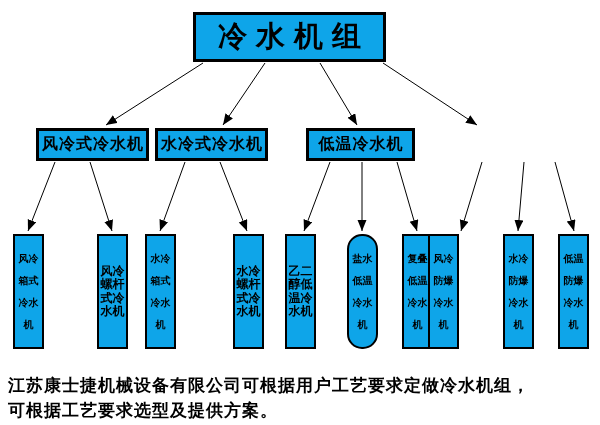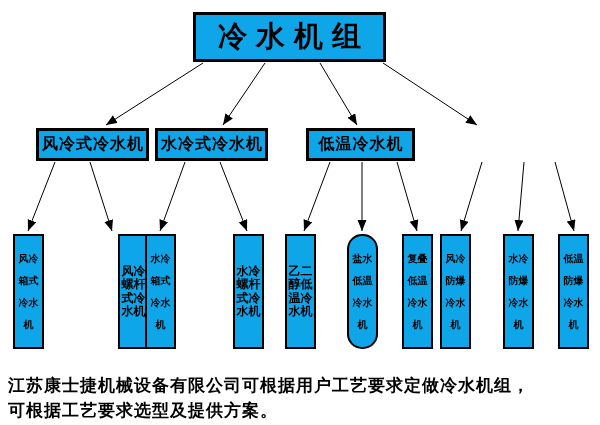--- a/index.html
+++ b/index.html
@@ -22,22 +22,22 @@
     white-space:nowrap;
   }
   .l2 { top:128px; height:33px; border-width:3px; font-size:16px; letter-spacing:1px; padding-left:1px; white-space:nowrap; }
   .b0 { left:13px;  width:113px;margin-left:23px; }
   .b1 { left:155px; width:113px; }
   .b2 { left:306px; width:109px; }
   .b3 { left:463px; width:113px; }
   .l3 { top:234px; height:115px; width:31px; border-width:2px; }
   .l3 span { display:block; width:100%; font-size:10px; line-height:22px; word-break:break-all; }
   .l3.chars8 span { font-size:12px; line-height:13.5px; }
-  .n0 { left:13px; }  .n1 { left:97px;margin-left:21px; }  .n2 { left:145px; } .n3 { left:233px; }
-  .n4 { left:285px; } .n5 { left:347px;border-radius:15px; } .n6 { left:402px; } .n7 { left:440px;text-align:center; }
+  .n0 { left:13px; }  .n1 { left:97px; }  .n2 { left:145px; } .n3 { left:233px; }
+  .n4 { left:285px; } .n5 { left:347px;border-radius:15px; } .n6 { left:402px; } .n7 { left:428px;text-align:center; }
   .n8 { left:503px; } .n9 { left:558px; }
   .footer {
     position:absolute; left:8px; top:373px; width:588px; z-index:2;
     font-size:17px; font-weight:bold; line-height:25px; letter-spacing:1px; color:#000;
   }
 </style>
 </head>
 <body>
 
 <div class="canvas">

